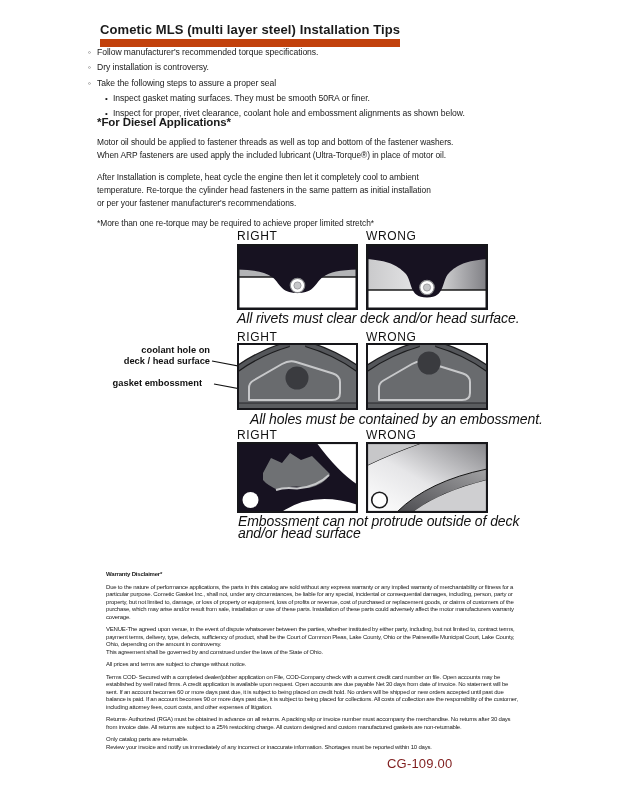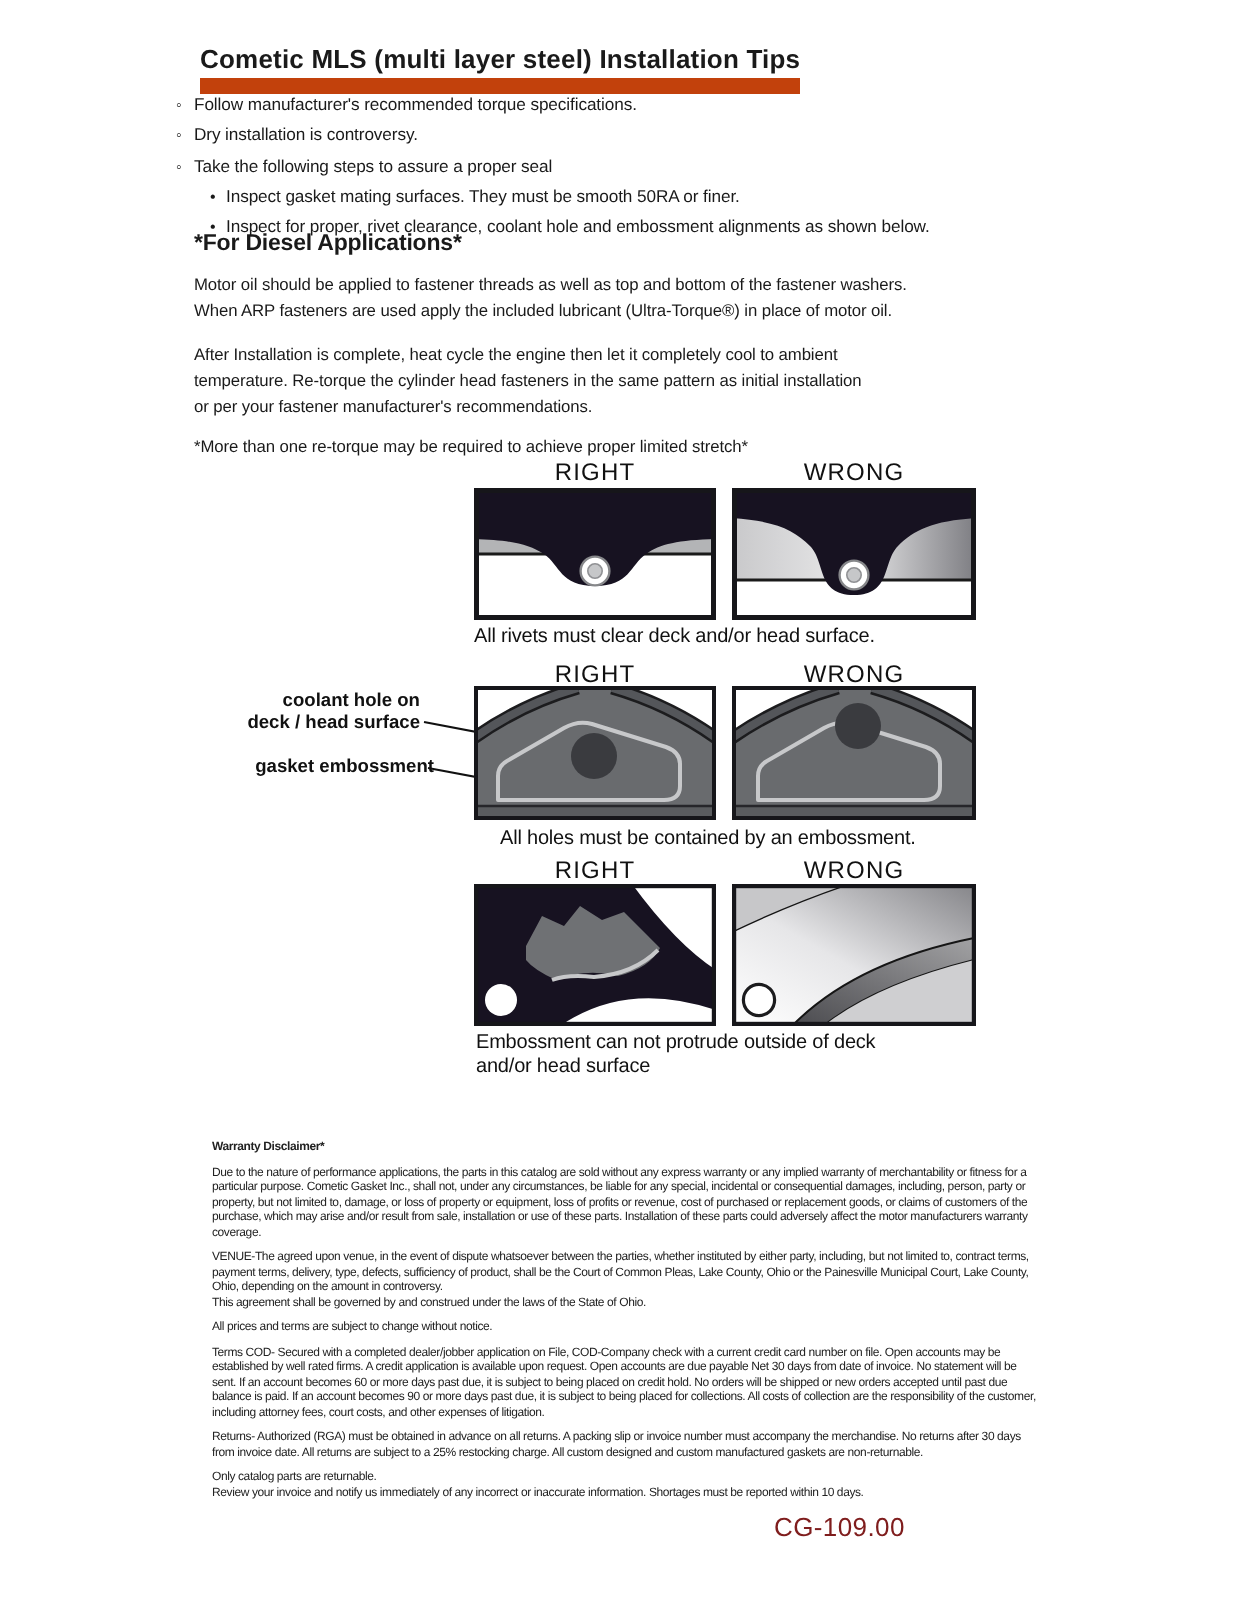--- a/index.html
+++ b/index.html
@@ -13,22 +13,22 @@
     font-size:13px;font-weight:bold;letter-spacing:0.1px;
     border-bottom:8px solid #c2410c;padding-bottom:2px;margin:0;
   }
   .bullets{font-size:8.6px;line-height:14.3px;letter-spacing:-0.05px;}
   .b-row{display:flex;align-items:baseline;}
   .b-row.sub{margin-left:17px;}
   .b-mark{width:9px;flex:0 0 9px;font-size:8px;}
   .b-mark.solid{width:8px;flex:0 0 8px;}
   .diesel-h{font-size:11.5px;font-weight:bold;margin:0;letter-spacing:-0.1px;}
   .para{font-size:8.4px;line-height:13.2px;margin:0;white-space:pre-line;letter-spacing:-0.05px;}
-  .fig-h{font-size:12px;letter-spacing:0.6px;text-align:center;color:#111;}
-  .fig-cap{font-size:10px;letter-spacing:-0.1px;color:#111;white-space:pre-line;line-height:11.5px;}
+  .fig-h{font-size:12px;letter-spacing:0.6px;color:#111;}
+  .fig-cap{font-size:14px;letter-spacing:-0.1px;color:#111;white-space:pre-line;line-height:11.5px;font-style:italic;}
   .fig-label{font-size:9.3px;line-height:10.5px;text-align:right;white-space:pre-line;color:#111;font-weight:bold;}
   .panel{display:block;}
   .warranty{width:414px;font-size:6px;line-height:7.5px;letter-spacing:-0.2px;color:#222;}
   .warranty .w-h{font-weight:bold;margin:0 0 5px 0;}
   .warranty p{margin:0 0 5px 0;white-space:pre-line;}
   .footer{font-size:13px;letter-spacing:0.2px;color:#7f1d1d;}
 </style>
 </head>
 <body>
 
@@ -99,21 +99,21 @@
     <rect x="1.25" y="1.25" width="119.5" height="63.5" fill="none" stroke="#16161a" stroke-width="2.5"></rect>
   </svg>
 
   <div class="fig-cap abs" style="left:237px;top:313px;width:300px;">All rivets must clear deck and/or head surface.</div>
 
   <div class="fig-h abs" style="left:237px;top:330px;width:121px;">RIGHT</div>
   <div class="fig-h abs" style="left:366px;top:330px;width:122px;">WRONG</div>
 
   <div class="fig-label abs" style="left:108px;top:345px;width:102px;">coolant hole on
 deck / head surface</div>
-  <div class="fig-label abs" style="left:115px;top:378px;width:102px;">gasket embossment</div>
+  <div class="fig-label abs" style="left:100px;top:378px;width:102px;">gasket embossment</div>
 
   <svg class="abs" style="left:208px;top:356px;" width="92" height="42" viewBox="0 0 92 42">
     <line x1="4" y1="5" x2="88" y2="21" stroke="#111" stroke-width="1.1"></line>
     <line x1="6" y1="28" x2="54" y2="37" stroke="#111" stroke-width="1.1"></line>
   </svg>
 
   <svg class="panel abs" style="left:237px;top:343px;" width="121" height="67" viewBox="0 0 121 67">
     <rect x="0" y="0" width="121" height="67" fill="#696b6e"></rect>
     <path d="M1,1 H50 Q22,8 1,25 Z" fill="#ffffff"></path>
     <path d="M120,1 H71 Q99,8 120,25 Z" fill="#ffffff"></path>

